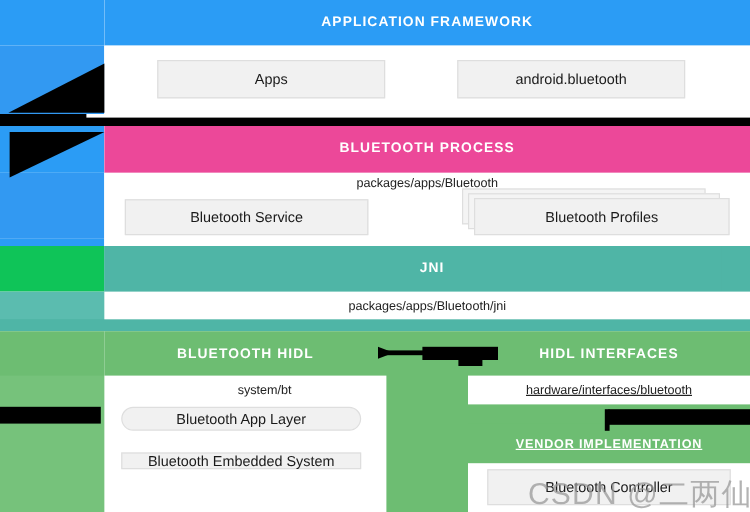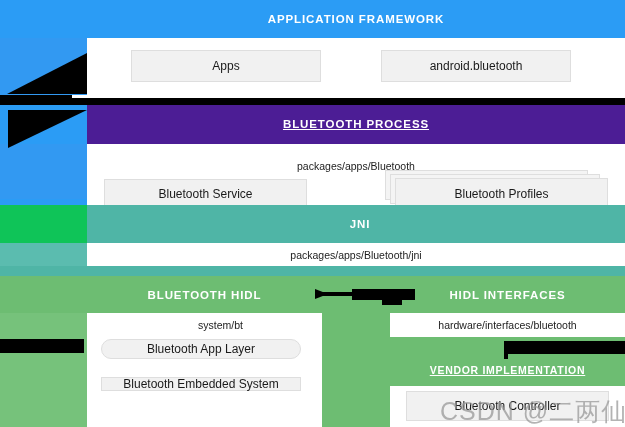--- a/index.html
+++ b/index.html
@@ -107,22 +107,22 @@
 
   <div class="abs" style="left:87px;top:0;width:538px;height:95px;background:#ffffff;">
     <div class="abs band-title" style="left:0;top:0;width:538px;height:38px;background:#2b9cf5;">APPLICATION FRAMEWORK</div>
     <div class="abs panel" style="left:0;top:38px;width:538px;height:57px;">
       <div class="abs gbox" style="left:44px;top:12px;width:190px;height:32px;">Apps</div>
       <div class="abs gbox" style="left:294px;top:12px;width:190px;height:32px;">android.bluetooth</div>
     </div>
   </div>
 
   <div class="abs" style="left:87px;top:104px;width:538px;height:101px;background:#ffffff;">
-    <div class="abs band-title" style="left:0;top:0;width:538px;height:40px;background:#4c1d95;text-decoration:underline;">BLUETOOTH PROCESS</div>
-    <div class="abs panel" style="left:0;top:40px;width:538px;height:61px;margin-top:13px;">
+    <div class="abs band-title" style="left:0;top:0;width:538px;height:40px;background:#ec4899;">BLUETOOTH PROCESS</div>
+    <div class="abs panel" style="left:0;top:40px;width:538px;height:61px;">
       <div class="abs path-caption" style="left:0;top:0;width:538px;height:18px;">packages/apps/Bluetooth</div>
 
       <div class="abs gbox" style="left:17px;top:22px;width:203px;height:30px;">Bluetooth Service</div>
 
       <div class="abs gbox stack3" style="left:298px;top:13px;width:203px;height:30px;"></div>
       <div class="abs gbox stack2" style="left:303px;top:17px;width:210px;height:30px;"></div>
       <div class="abs gbox" style="left:308px;top:21px;width:213px;height:31px;">Bluetooth Profiles</div>
     </div>
   </div>
 
@@ -136,21 +136,21 @@
     <div class="abs band-title" style="left:0;top:0;width:235px;height:37px;">BLUETOOTH HIDL</div>
 
     <div class="abs band-title" style="left:303px;top:0;width:235px;height:37px;">HIDL INTERFACES</div>
 
     <div class="abs panel" style="left:0;top:37px;width:235px;height:114px;">
       <div class="abs path-caption" style="left:16px;top:2px;width:235px;height:20px;">system/bt</div>
       <div class="abs gbox" style="left:14px;top:26px;width:200px;height:20px;border-radius:14px;">Bluetooth App Layer</div>
       <div class="abs gbox" style="left:14px;top:64px;width:200px;height:14px;">Bluetooth Embedded System</div>
     </div>
 
-    <div class="abs panel path-caption" style="left:303px;top:37px;width:235px;height:24px;">hardware/interfaces/bluetooth</div>
+    <div class="abs panel path-caption" style="left:303px;top:37px;width:235px;height:24px;text-decoration:underline;">hardware/interfaces/bluetooth</div>
 
     <div class="abs band-title sm" style="left:303px;top:77px;width:235px;height:33px;background:#6dbd72;">VENDOR IMPLEMENTATION</div>
 
     <div class="abs panel" style="left:303px;top:110px;width:235px;height:41px;">
       <div class="abs gbox" style="left:16px;top:5px;width:203px;height:30px;">Bluetooth Controller</div>
     </div>
   </div>
 
   <div class="abs tri-a" style="left:7px;top:53px;"></div>
 

